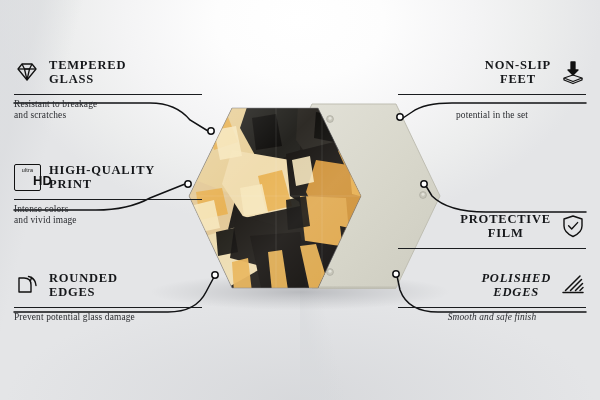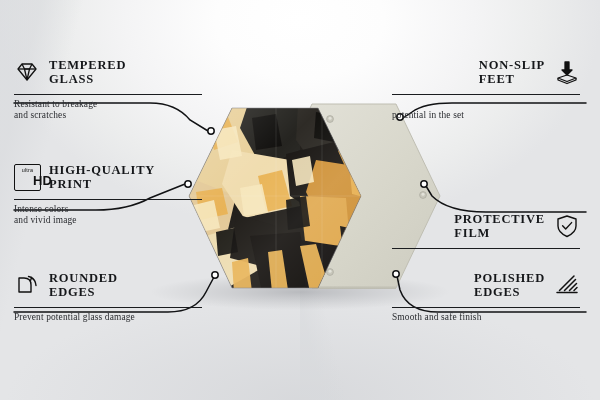--- a/index.html
+++ b/index.html
@@ -19,40 +19,40 @@
     background:
       linear-gradient(104deg, rgba(215,217,220,.55) 0 6%, rgba(255,255,255,0) 12%),
       linear-gradient(76deg, rgba(215,217,220,.5) 0 6%, rgba(255,255,255,0) 12%) right/50% 100% no-repeat,
       radial-gradient(ellipse 420px 150px at 300px 400px, rgba(200,202,206,.45), rgba(255,255,255,0) 70%);
     pointer-events:none;
   }
 
   
   .feat{position:absolute;width:188px;}
   .feat.left{left:14px;text-align:left;}
-  .feat.right{right:20px;text-align:left;}
+  .feat.right{right:14px;text-align:center;}
   .feat .head{display:flex;align-items:center;gap:9px;min-height:34px;}
   .feat.right .head{flex-direction:row-reverse;}
   .feat .title{
     font-size:12.5px;line-height:14.5px;letter-spacing:.8px;
     font-weight:700;color:#15171a;text-transform:uppercase;
   }
   .feat .rule{height:1px;background:#1a1c1f;margin:5px 0 4px;}
   .feat .desc{
     font-size:9.4px;line-height:11.4px;color:#2a2c30;letter-spacing:.15px;
   }
   .ico{flex:0 0 auto;width:26px;height:26px;display:block;}
   .ico svg{display:block;width:26px;height:26px;}
 
   .f-tempered{top:55px;}
   .f-print{top:160px;}
   .f-rounded{top:268px;}
   .f-feet{top:55px;}
   .f-film{top:162px;margin-top:47px;}
-  .f-polished{top:268px;}
+  .f-polished{top:268px;font-style:italic;}
 
   .hd-badge{
     width:25px;height:25px;border:1.6px solid #111;border-radius:2px;
     display:flex;flex-direction:column;align-items:center;justify-content:center;
     line-height:1;
   }
   .hd-badge .u{font-size:5.4px;letter-spacing:.2px;color:#111;font-family:"Liberation Sans",sans-serif;}
   .hd-badge .h{font-size:13px;font-weight:700;color:#111;font-family:"Liberation Sans",sans-serif;margin-top:.5px;padding-left:30px;}
 
   

